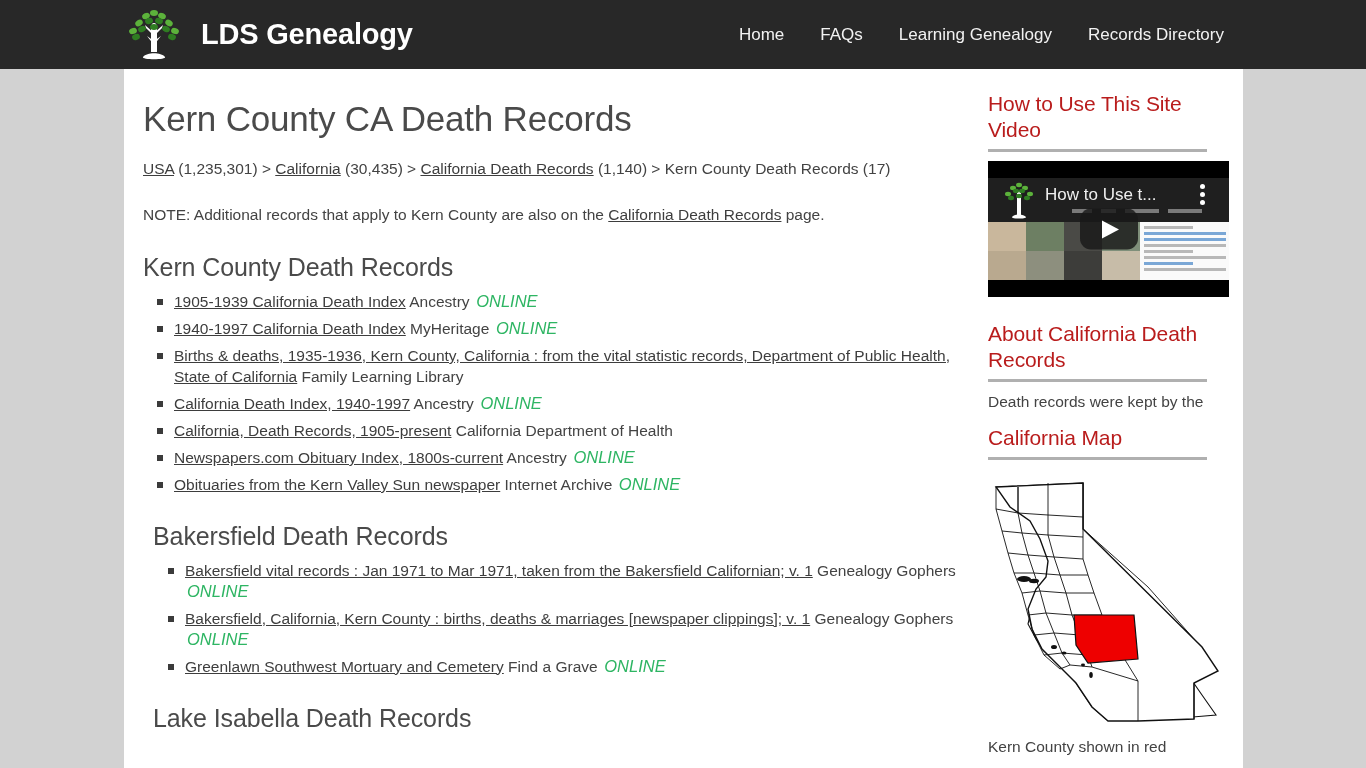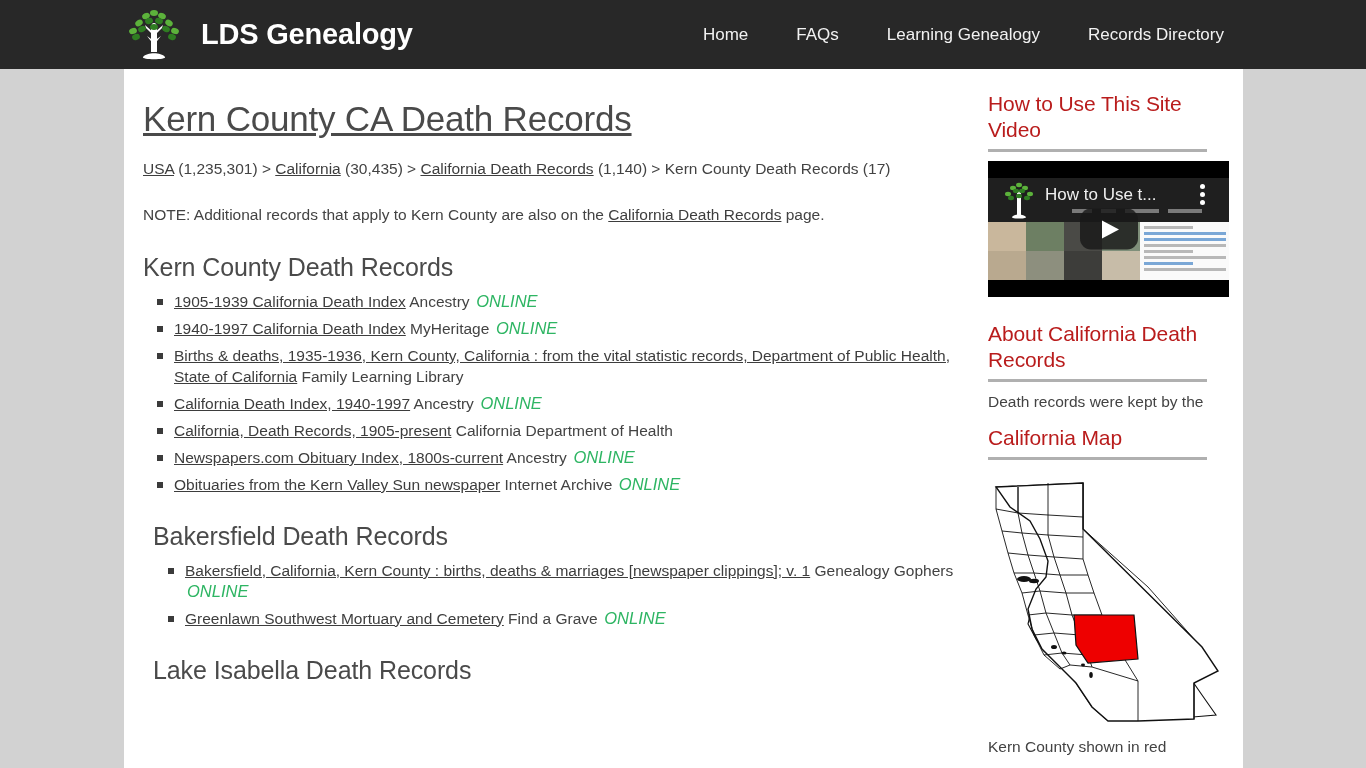--- a/index.html
+++ b/index.html
@@ -39,21 +39,21 @@
     font-size: 29px;
     font-weight: bold;
     letter-spacing: -0.2px;
     white-space: nowrap;
   }
   .main-nav {
     margin-left: auto;
     margin-right: 142px;
     display: flex;
     align-items: center;
-    gap: 48px;
+    gap: 36px;
   }
   .nav-link {
     color: #f2f2f2;
     font-size: 17px;
     text-decoration: none;
     white-space: nowrap;
   }
 
   
   .container {
@@ -79,21 +79,20 @@
   }
 
   
   h1.page-title {
     margin: 0 0 19px 0;
     font-size: 35px;
     font-weight: normal;
     color: #4a4a4a;
     letter-spacing: -0.2px;
     line-height: 1.15;
-    text-decoration: underline;
   }
   .breadcrumb {
     font-size: 15.5px;
     color: #434343;
     line-height: 22.5px;
     margin-bottom: 0;
   }
   .breadcrumb a, .note a {
     color: #3d3d3d;
     text-decoration: underline;
@@ -313,20 +312,21 @@
             <li><a href="#">1905-1939 California Death Index</a><span class="provider"> Ancestry</span><span class="online-badge"> ONLINE</span></li>
             <li><a href="#">1940-1997 California Death Index</a><span class="provider"> MyHeritage</span><span class="online-badge"> ONLINE</span></li>
             <li><a href="#">Births &amp; deaths, 1935-1936, Kern County, California : from the vital statistic records, Department of Public Health, State of California</a><span class="provider"> Family Learning Library</span></li>
             <li><a href="#">California Death Index, 1940-1997</a><span class="provider"> Ancestry</span><span class="online-badge"> ONLINE</span></li>
             <li><a href="#">California, Death Records, 1905-present</a><span class="provider"> California Department of Health</span></li>
             <li><a href="#">Newspapers.com Obituary Index, 1800s-current</a><span class="provider"> Ancestry</span><span class="online-badge"> ONLINE</span></li>
             <li><a href="#">Obituaries from the Kern Valley Sun newspaper</a><span class="provider"> Internet Archive</span><span class="online-badge"> ONLINE</span></li>
           </ul>
           <h2 class="section-title indented">Bakersfield Death Records</h2>
           <ul class="record-list indented">
+            <li><a href="#">Bakersfield vital records : Jan 1971 to Mar 1971, taken from the Bakersfield Californian; v. 1</a><span class="provider"> Genealogy Gophers</span><span class="online-badge"> ONLINE</span></li>
             <li><a href="#">Bakersfield, California, Kern County : births, deaths &amp; marriages [newspaper clippings]; v. 1</a><span class="provider"> Genealogy Gophers</span><span class="online-badge"> ONLINE</span></li>
             <li><a href="#">Greenlawn Southwest Mortuary and Cemetery</a><span class="provider"> Find a Grave</span><span class="online-badge"> ONLINE</span></li>
           </ul>
           <h2 class="section-title indented">Lake Isabella Death Records</h2>
         </div>
     </main>
 
     <aside class="sidebar">
 
       <div class="side-block">

